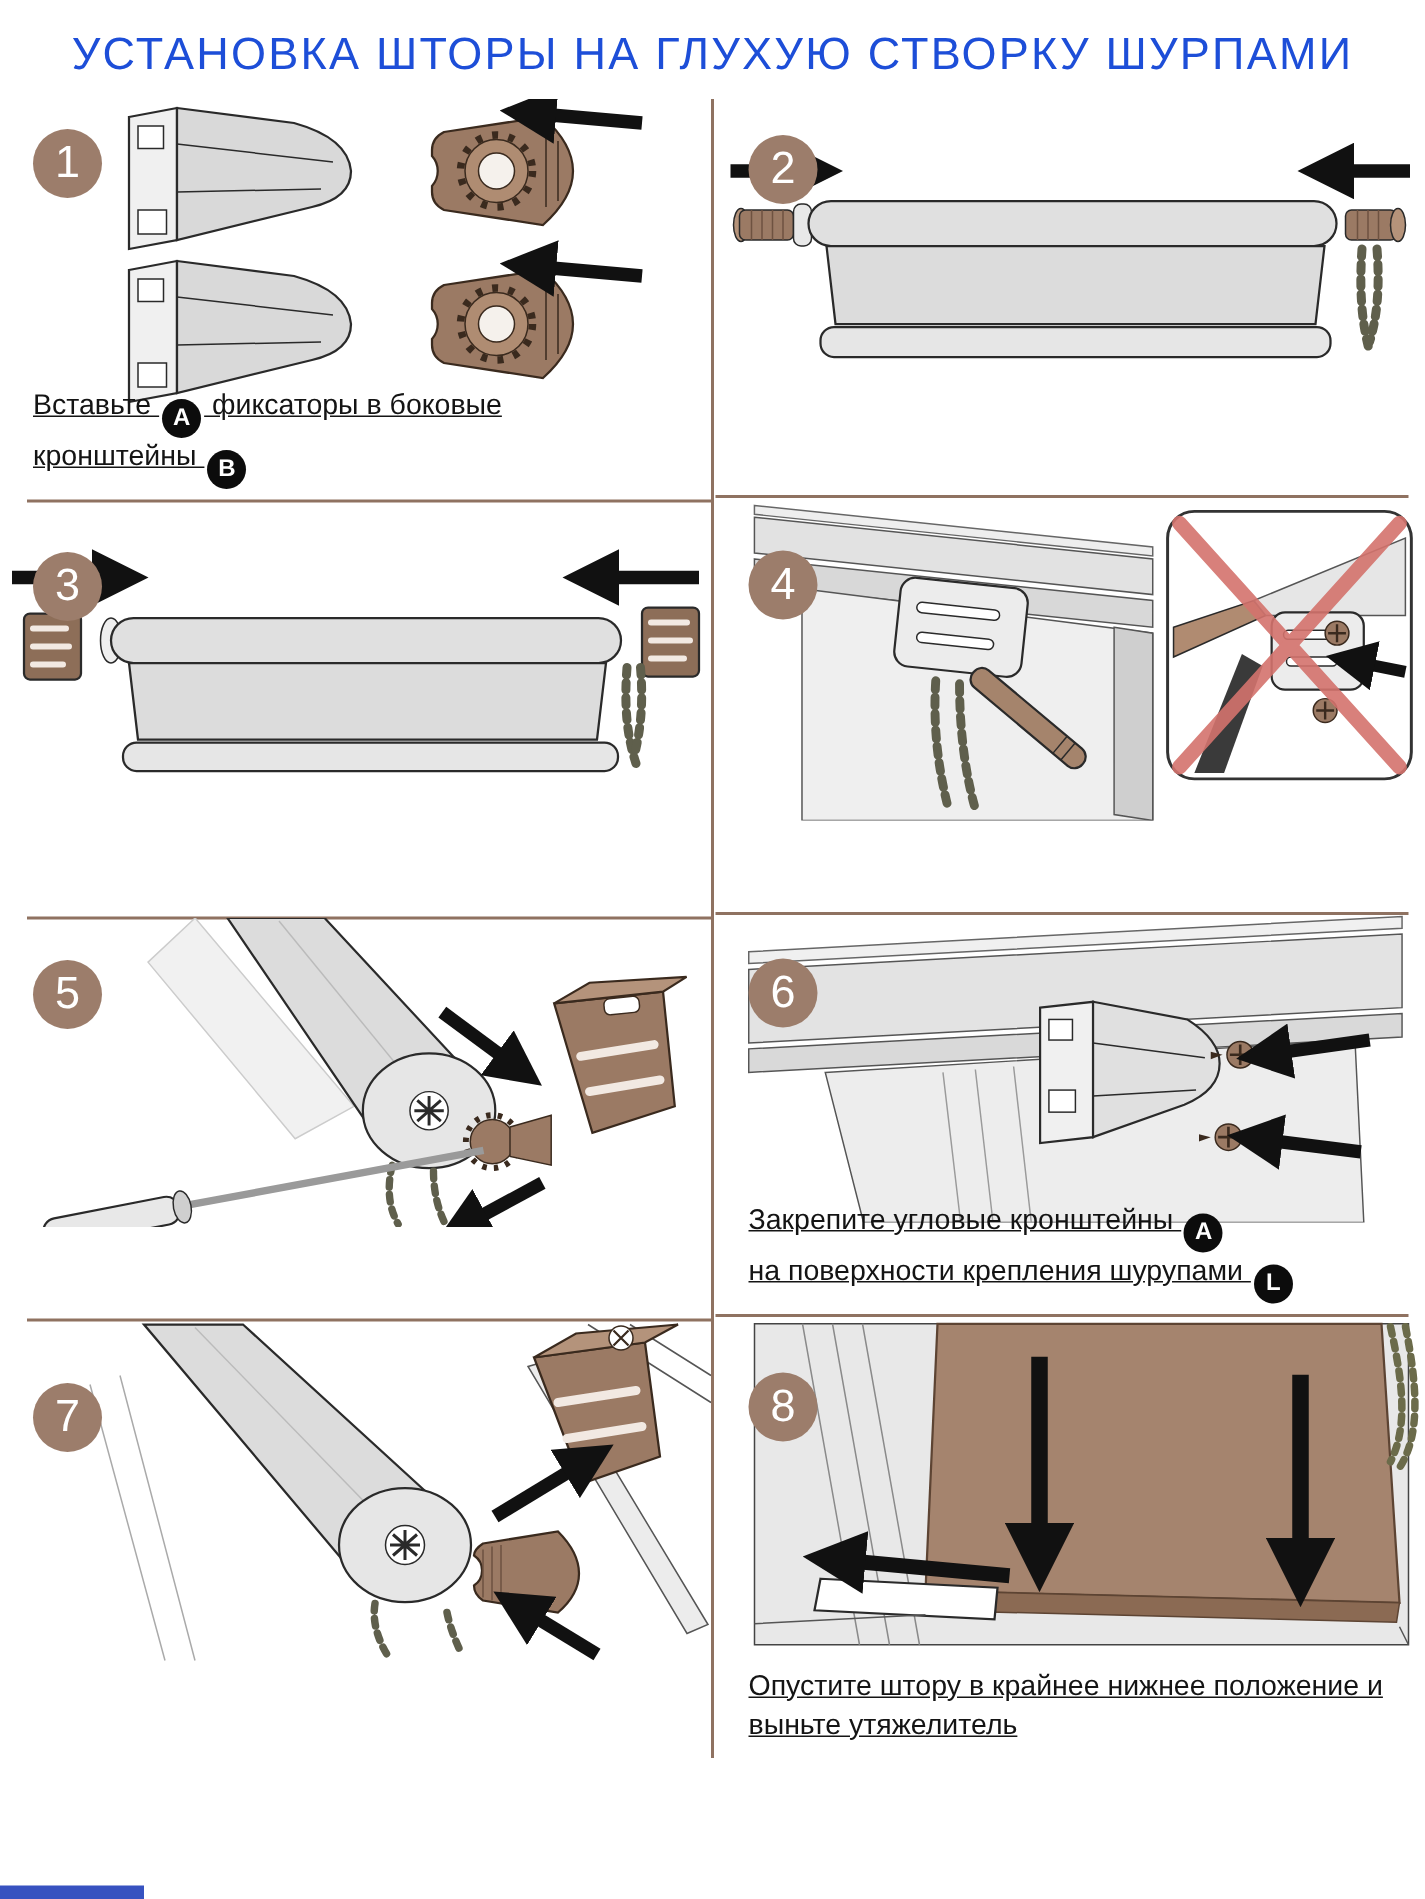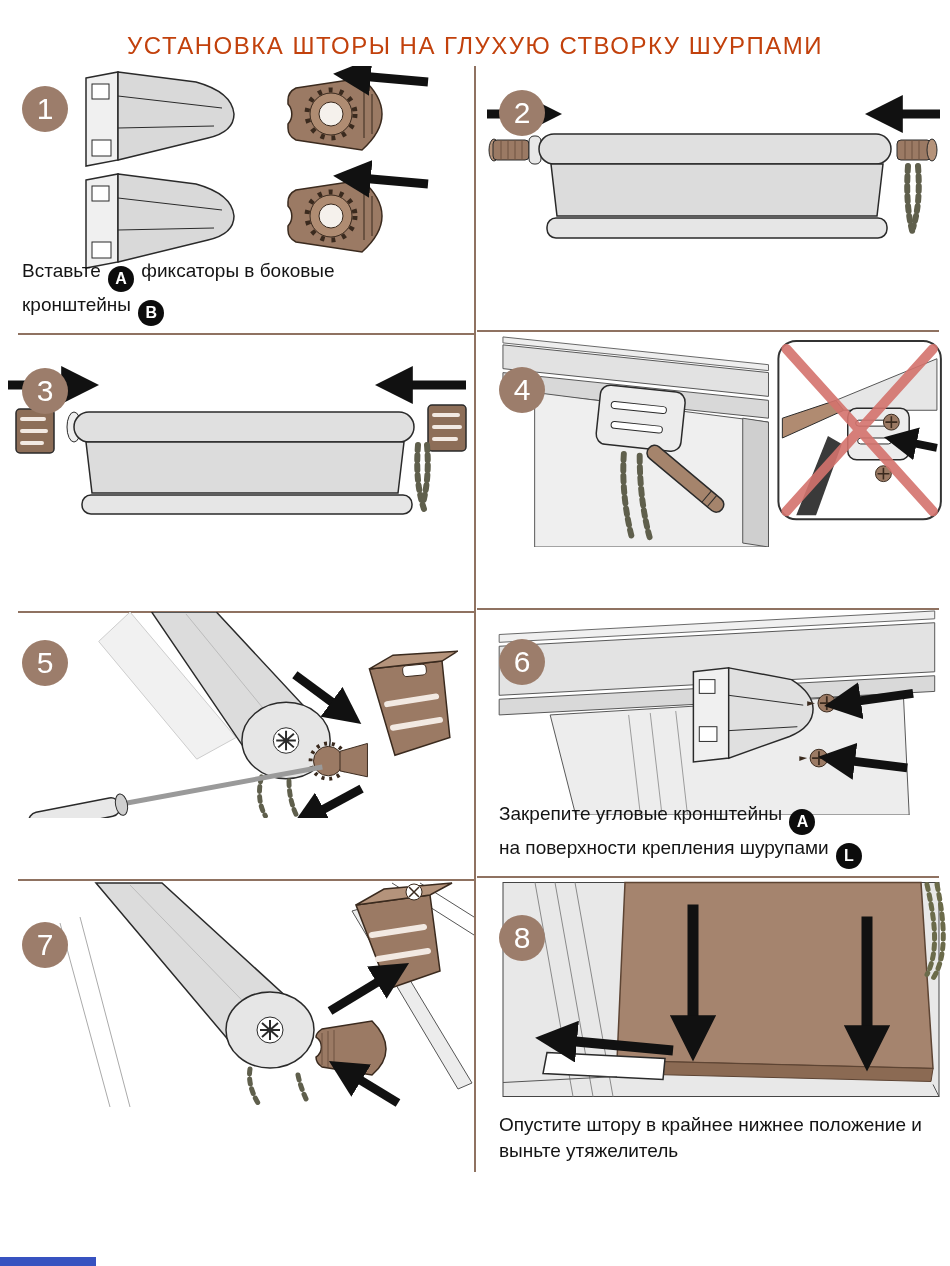--- a/index.html
+++ b/index.html
@@ -1,27 +1,27 @@
 <!DOCTYPE html>
 <html><head>
 <meta charset="utf-8">
 <style>
   html,body{margin:0;padding:0;background:#ffffff;}
   .page{position:relative;width:950px;height:1266px;margin:0 auto;background:#ffffff;
         font-family:"Liberation Sans",sans-serif;overflow:hidden;}
-  .title{position:absolute;top:32px;left:0;width:100%;text-align:center;
-         font-size:24px;letter-spacing:1.5px;color:#c2410c;font-weight:400;}
+  .title{position:absolute;top:20px;left:0;width:100%;text-align:center;
+         font-size:30px;letter-spacing:1.5px;color:#1d4ed8;font-weight:400;}
   .vline{position:absolute;left:474px;top:66px;width:2px;height:1106px;background:#8f7261;}
   .hline{position:absolute;height:2px;background:#8f7261;}
   .cell{position:absolute;}
   .badge{position:absolute;left:22px;width:46px;height:46px;border-radius:50%;
          background:#9c7d6b;color:#ffffff;display:flex;align-items:center;
          justify-content:center;font-size:30px;line-height:1;}
   .caption{position:absolute;left:22px;right:6px;bottom:8px;margin:0;
-           font-size:19px;line-height:1.38;color:#141414;}
+           font-size:19px;line-height:1.38;color:#141414;text-decoration:underline;}
   .marker{display:inline-flex;width:26px;height:26px;border-radius:50%;background:#0c0c0c;
           color:#ffffff;font-weight:700;font-size:16px;align-items:center;justify-content:center;
           vertical-align:-7px;margin:0 2px;}
   svg.illu{position:absolute;left:0;top:0;width:100%;height:calc(100% - 62px);}
   .blue-strip{position:absolute;left:0;top:1257px;width:96px;height:9px;background:#3752c0;}
 </style>
 </head>
 <body>
 
 <div class="page">

